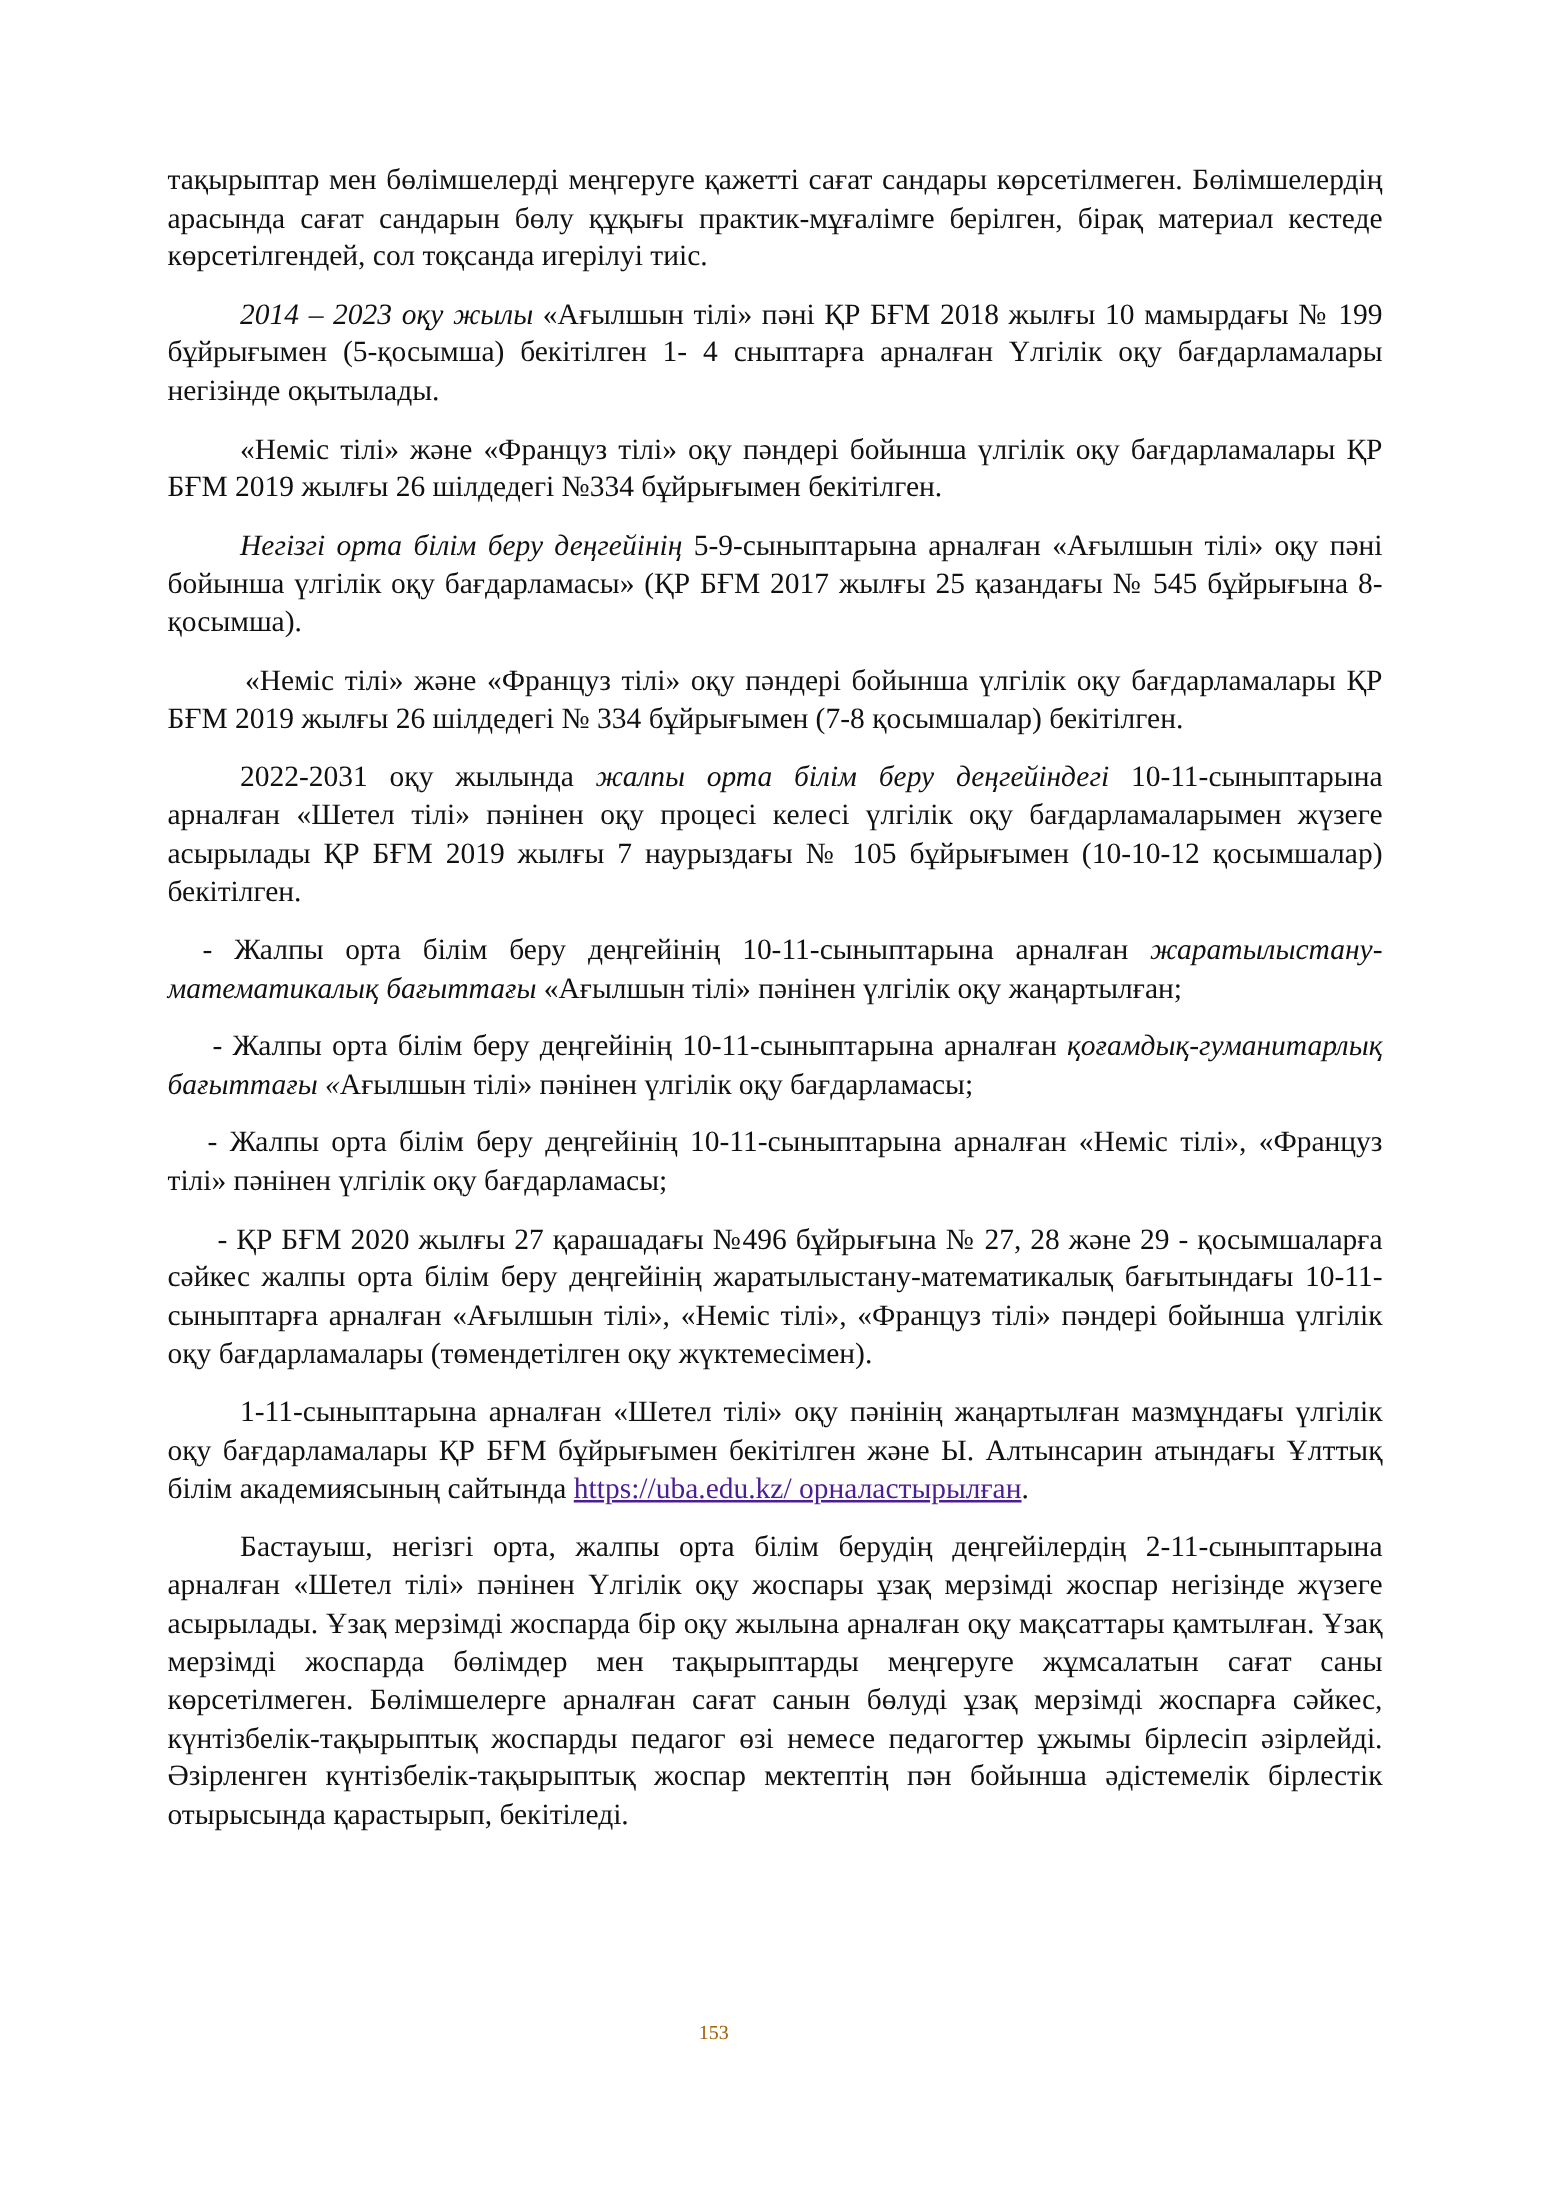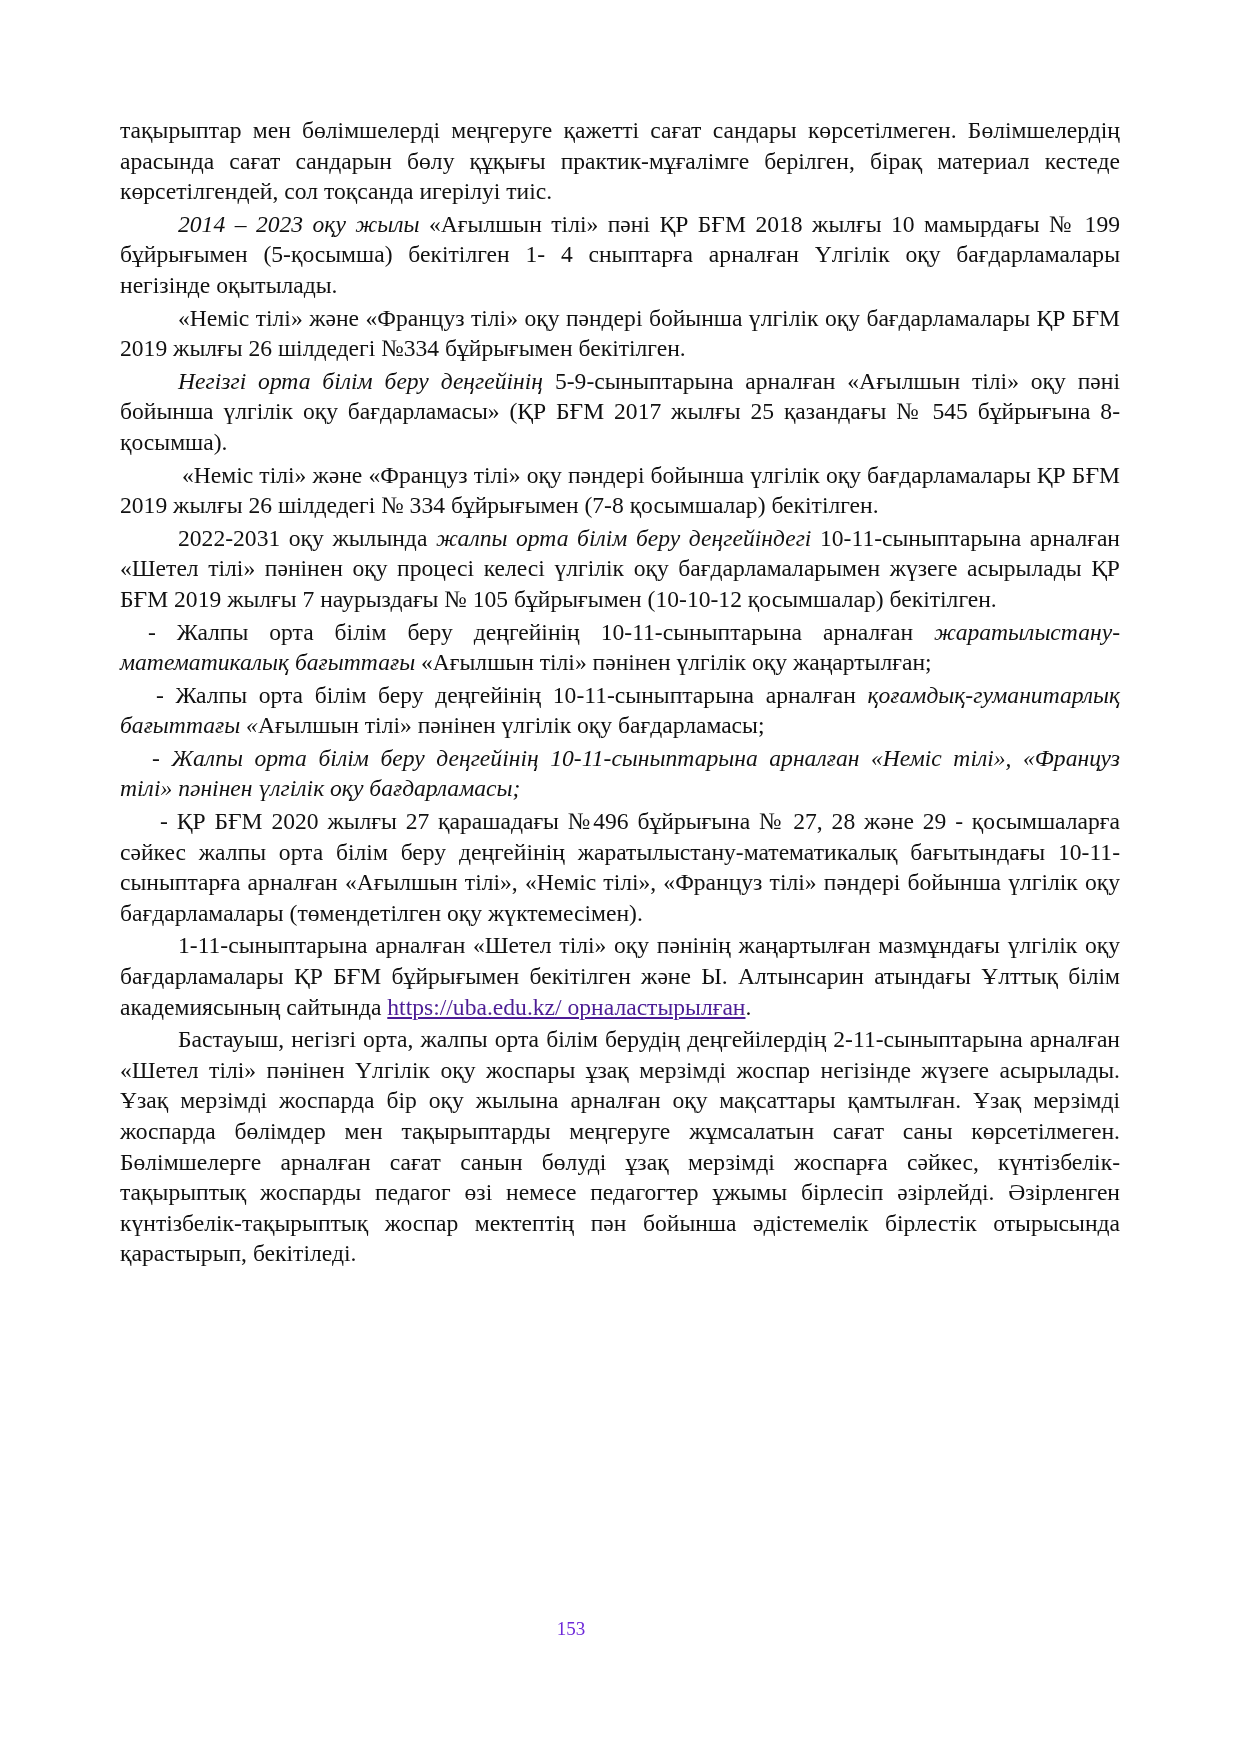--- a/index.html
+++ b/index.html
@@ -8,37 +8,37 @@
     position: absolute;
     left: 118px;
     top: 113px;
     width: 1004px;
     font-family: "Liberation Serif", "DejaVu Serif", serif;
     font-size: 23.6px;
     line-height: 30.6px;
     color: #111111;
     text-align: justify;
   }
-  .page p { margin: 2px; }
+  .page p { margin: 16px; }
   .ind { text-indent: 58px; }
   .b1 { text-indent: 28px; }
   .b2 { text-indent: 36px; }
-  .b3 { text-indent: 32px; font-style: italic; }
+  .b3 { text-indent: 32px; }
   .b4 { text-indent: 40px; }
   .sp { text-indent: 62px; }
   em { font-style: italic; }
   a.link { color: #4c1d95; text-decoration: underline; }
   .pagenum {
     position: absolute;
     top: 1618px;
     left: 0; width: 1142px;
     text-align: center;
     font-family: "Liberation Serif", "DejaVu Serif", serif;
-    font-size: 19px;
-    color: #6d28d9;
+    font-size: 16px;
+    color: #a16207;
   }
 </style>
 </head>
 <body>
 
 <div class="page">
   <p>
     <span>тақырыптар мен бөлімшелерді меңгеруге қажетті сағат сандары көрсетілмеген. Бөлімшелердің арасында сағат сандарын бөлу құқығы практик-мұғалімге берілген, бірақ материал кестеде көрсетілгендей, сол тоқсанда игерілуі тиіс.</span>
   </p>
   <p class="ind">

